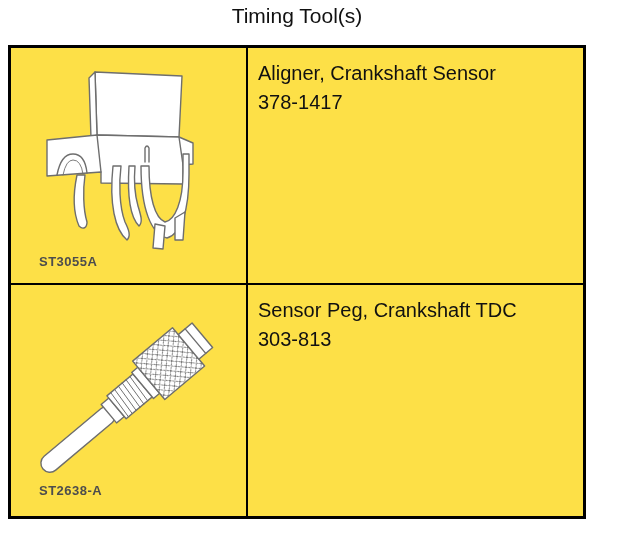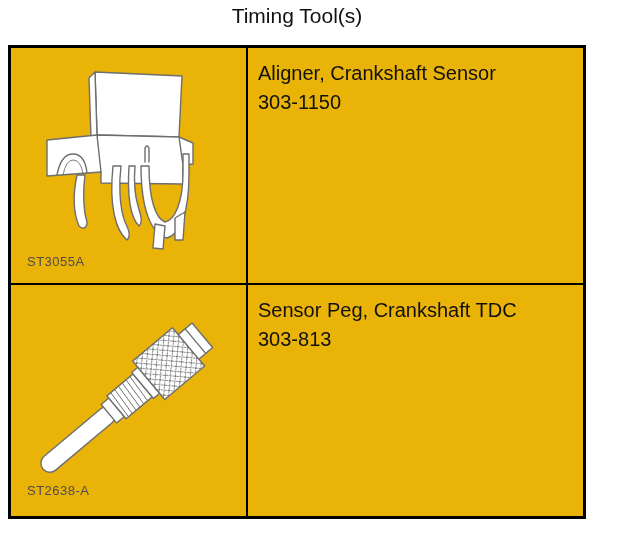--- a/index.html
+++ b/index.html
@@ -11,29 +11,29 @@
   .page-title {
     position:absolute; left:8px; top:4px; width:578px; text-align:center;
     font-size:21px; color:var(--text-color);
   }
   .tool-table {
     position:absolute; left:8px; top:45px; width:578px; height:474px;
     border:3px solid var(--border-color); box-sizing:border-box;
     display:grid; grid-template-columns:237px 1fr; grid-template-rows:237px 1fr;
     background:#ffffff;
   }
-  .cell { position:relative; box-sizing:border-box; background:#eab308; }
+  .cell { position:relative; box-sizing:border-box; background:#fde047; }
   .img-cell { border-right:2px solid var(--border-color); }
   .row-top  { border-bottom:2px solid var(--border-color); }
   .text-cell { padding:11px 10px 0 10px; font-size:20px; line-height:29px; color:var(--text-color); }
   .tool-name, .part-number { display:block; }
   .img-cell svg { position:absolute; left:6px; top:6px; }
   .fig-label {
-    position:absolute; left:16px; font-size:13px; letter-spacing:0.5px;
-    color:var(--label-color); font-weight:normal;
+    position:absolute; left:28px; font-size:13px; letter-spacing:0.5px;
+    color:var(--label-color); font-weight:bold;
   }
   .fig-label.r1 { bottom:14px; }
   .fig-label.r2 { bottom:18px;margin-top:48px; }
   .ln { stroke:var(--line-color); fill:none; stroke-width:1.4; stroke-linejoin:round; stroke-linecap:round; }
   .fw { stroke:var(--line-color); fill:#ffffff; stroke-width:1.4; stroke-linejoin:round; stroke-linecap:round; }
   .thin { stroke-width:0.9; }
 </style>
 </head>
 <body style="--border-color: #000000; --text-color: #111111; --label-color: #4d4d4d; --line-color: #6e6e6e;">
 
@@ -64,21 +64,21 @@
       <path class="fw" d="M124,112 C124,155 134,180 150,184 C164,180 172,158 172,120 L172,100 L166,100 L166,118 C166,148 158,166 148,168 C138,164 132,144 132,112 Z"></path>
 
       <path class="fw" d="M138,170 L136,194 L146,195 L148,172 Z"></path>
       <path class="fw" d="M158,164 L158,186 L166,186 L168,158 Z"></path>
     </svg>
     <div class="fig-label r1">ST3055A</div>
   </div>
 
   <div class="cell row-top text-cell">
     <span class="tool-name">Aligner, Crankshaft Sensor</span>
-    <span class="part-number">303-1150</span>
+    <span class="part-number">378-1417</span>
   </div>
 
   <div class="cell img-cell">
     <svg width="222" height="210" viewBox="0 0 222 210">
       <defs>
         <pattern id="knurl" width="7" height="7" patternUnits="userSpaceOnUse">
           <path d="M0,7 L7,0 M0,0 L7,7" stroke="#6e6e6e" stroke-width="0.9" fill="none"></path>
         </pattern>
       </defs>
       <g transform="translate(26,178) rotate(-40)">

